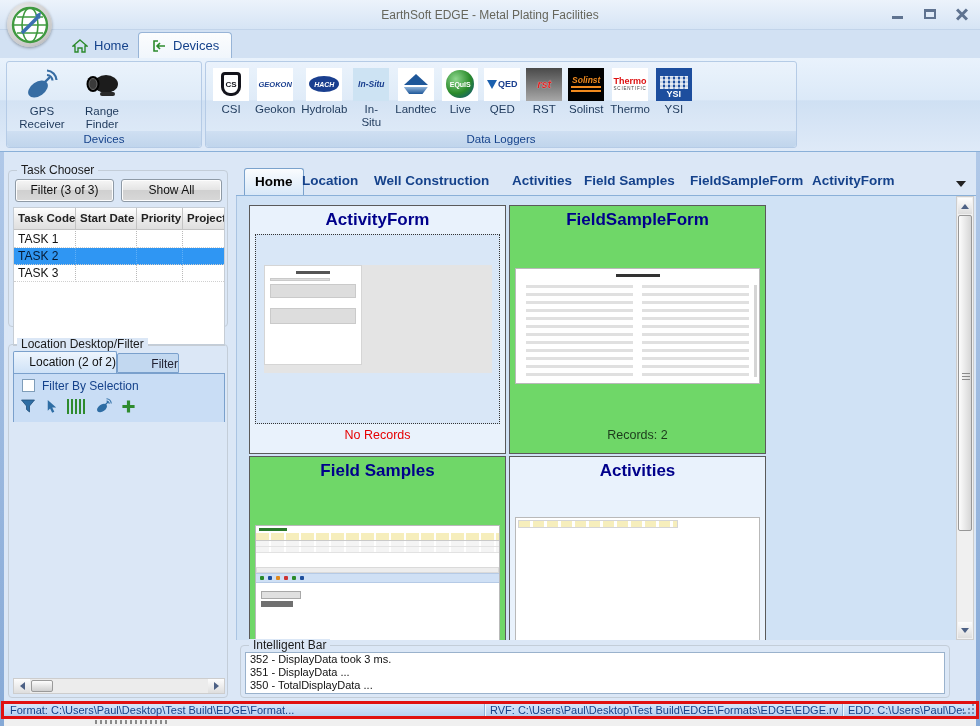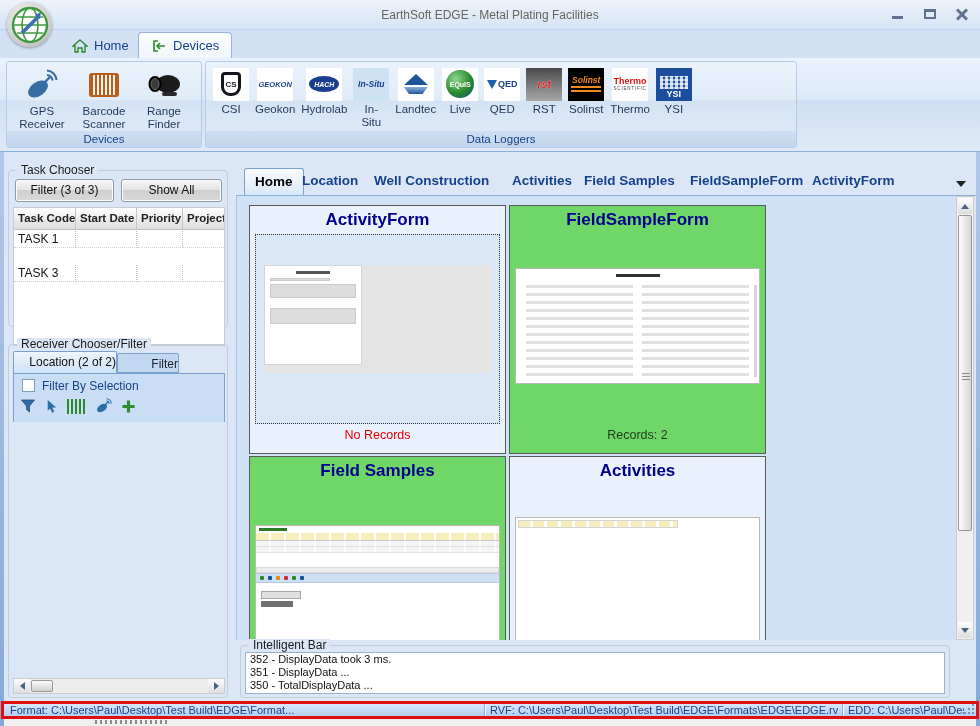--- a/index.html
+++ b/index.html
@@ -240,26 +240,20 @@
               <ellipse cx="12" cy="20" rx="11" ry="7" fill="#376da3" transform="rotate(-35 12 20)"></ellipse>
               <path d="M18 14 L24 8" stroke="#376da3" stroke-width="2.4"></path>
               <path d="M21 6 a6 6 0 0 1 5.5 5.5" fill="none" stroke="#376da3" stroke-width="2.2"></path>
               <path d="M21 1.5 a10 10 0 0 1 9.5 9.5" fill="none" stroke="#376da3" stroke-width="2.2"></path>
             </svg>
           </div>
           <div class="rlabel" style="width:56px;">GPS Receiver</div>
         </div>
         <div class="ritem">
           <div class="ricon">
-              <div class="barcode-big"></div>
-            </div>
-          <div class="rlabel" style="width:56px;">Barcode Scanner</div>
-        </div>
-        <div class="ritem">
-          <div class="ricon">
             <svg width="34" height="26" viewBox="0 0 34 26">
               <ellipse cx="21" cy="12" rx="12" ry="9" fill="#1c1c1c"></ellipse>
               <ellipse cx="8" cy="12" rx="6.5" ry="8" fill="#000"></ellipse>
               <ellipse cx="8" cy="12" rx="4" ry="5.5" fill="#3a3a3a" stroke="#6a6a6a"></ellipse>
               <rect x="15" y="20" width="15" height="4" rx="2" fill="#2a2a2a"></rect>
             </svg>
           </div>
           <div class="rlabel" style="width:46px;">Range Finder</div>
         </div>
       </div>
@@ -378,31 +372,37 @@
         <div class="gh" style="left:62px;width:61px;">Start Date</div>
         <div class="gh" style="left:123px;width:46px;">Priority</div>
         <div class="gh" style="left:169px;width:43px;">Project</div>
       </div>
       <div class="grow" style="top:23px;">
         <div class="gc" style="left:0;width:62px;">TASK 1</div>
         <div class="gc" style="left:62px;width:61px;"></div>
         <div class="gc" style="left:123px;width:46px;"></div>
         <div class="gc" style="left:169px;width:43px;"></div>
       </div>
+      <div class="grow sel" style="top:40px;">
+        <div class="gc" style="left:0;width:62px;">TASK 2</div>
+        <div class="gc" style="left:62px;width:61px;"></div>
+        <div class="gc" style="left:123px;width:46px;"></div>
+        <div class="gc" style="left:169px;width:43px;"></div>
+      </div>
       <div class="grow" style="top:57px;">
         <div class="gc" style="left:0;width:62px;">TASK 3</div>
         <div class="gc" style="left:62px;width:61px;"></div>
         <div class="gc" style="left:123px;width:46px;"></div>
         <div class="gc" style="left:169px;width:43px;"></div>
       </div>
     </div>
   </div>
 
   <div class="groupbox gb-loc">
-    <span class="gb-label">Receiver Chooser/Filter</span>
+    <span class="gb-label">Location Desktop/Filter</span>
     <div class="ltab ltab2">Filter</div>
     <div class="ltab ltab1">Location (2 of 2)</div>
     <div class="bluepanel">
       <span class="cbx"></span>
       <span class="cbx-label">Filter By Selection</span>
       <div class="icorow">
         <svg width="16" height="16" viewBox="0 0 16 16">
             <path d="M1.5 2 H14.5 L9.5 8 V14 L6.5 11.5 V8 Z" fill="#2e6da4" stroke="#1f4e7a" stroke-width=".8"></path>
           </svg>
         <svg width="15" height="15" viewBox="0 0 16 16">

